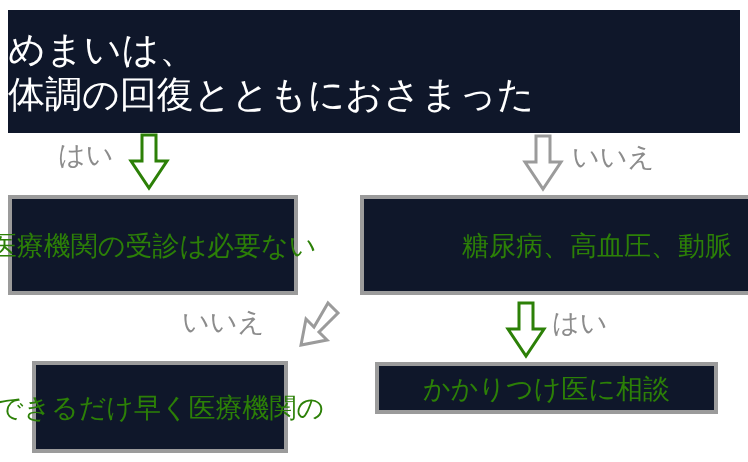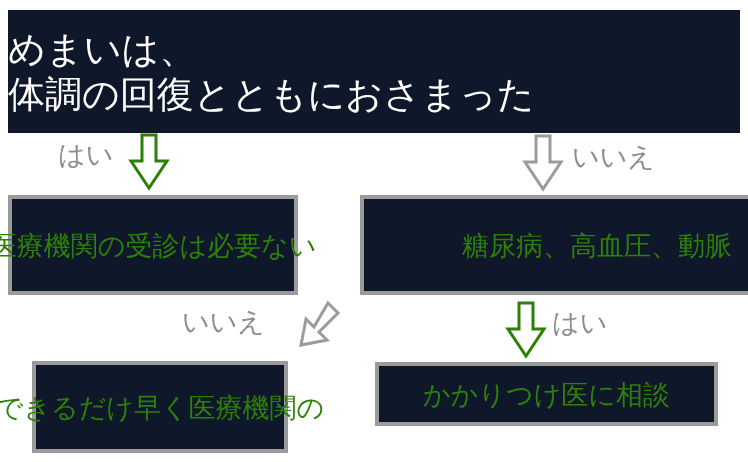--- a/index.html
+++ b/index.html
@@ -54,21 +54,21 @@
   .node-line {
     color: #2c8007;
     font-size: 27px;
     line-height: 33px;
     white-space: nowrap;
   }
 
   #node-no-visit      { left: 8px;   top: 195px; width: 290px; height: 100px; }
   #node-chronic       { left: 360px; top: 195px; width: 474px; height: 100px; }
   #node-ent           { left: 32px;  top: 361px; width: 256px; height: 92px;  }
-  #node-family-doctor { left: 375px; top: 362px; width: 343px; height: 64px;  }
+  #node-family-doctor { left: 375px; top: 362px; width: 343px; height: 52px;  }
 
   
   .branch-label {
     position: absolute;
     color: #8c8c8c;
     font-size: 27px;
     line-height: 30px;
     white-space: nowrap;
   }
   #label-yes-top   { left: 58px;  top: 140px; }

